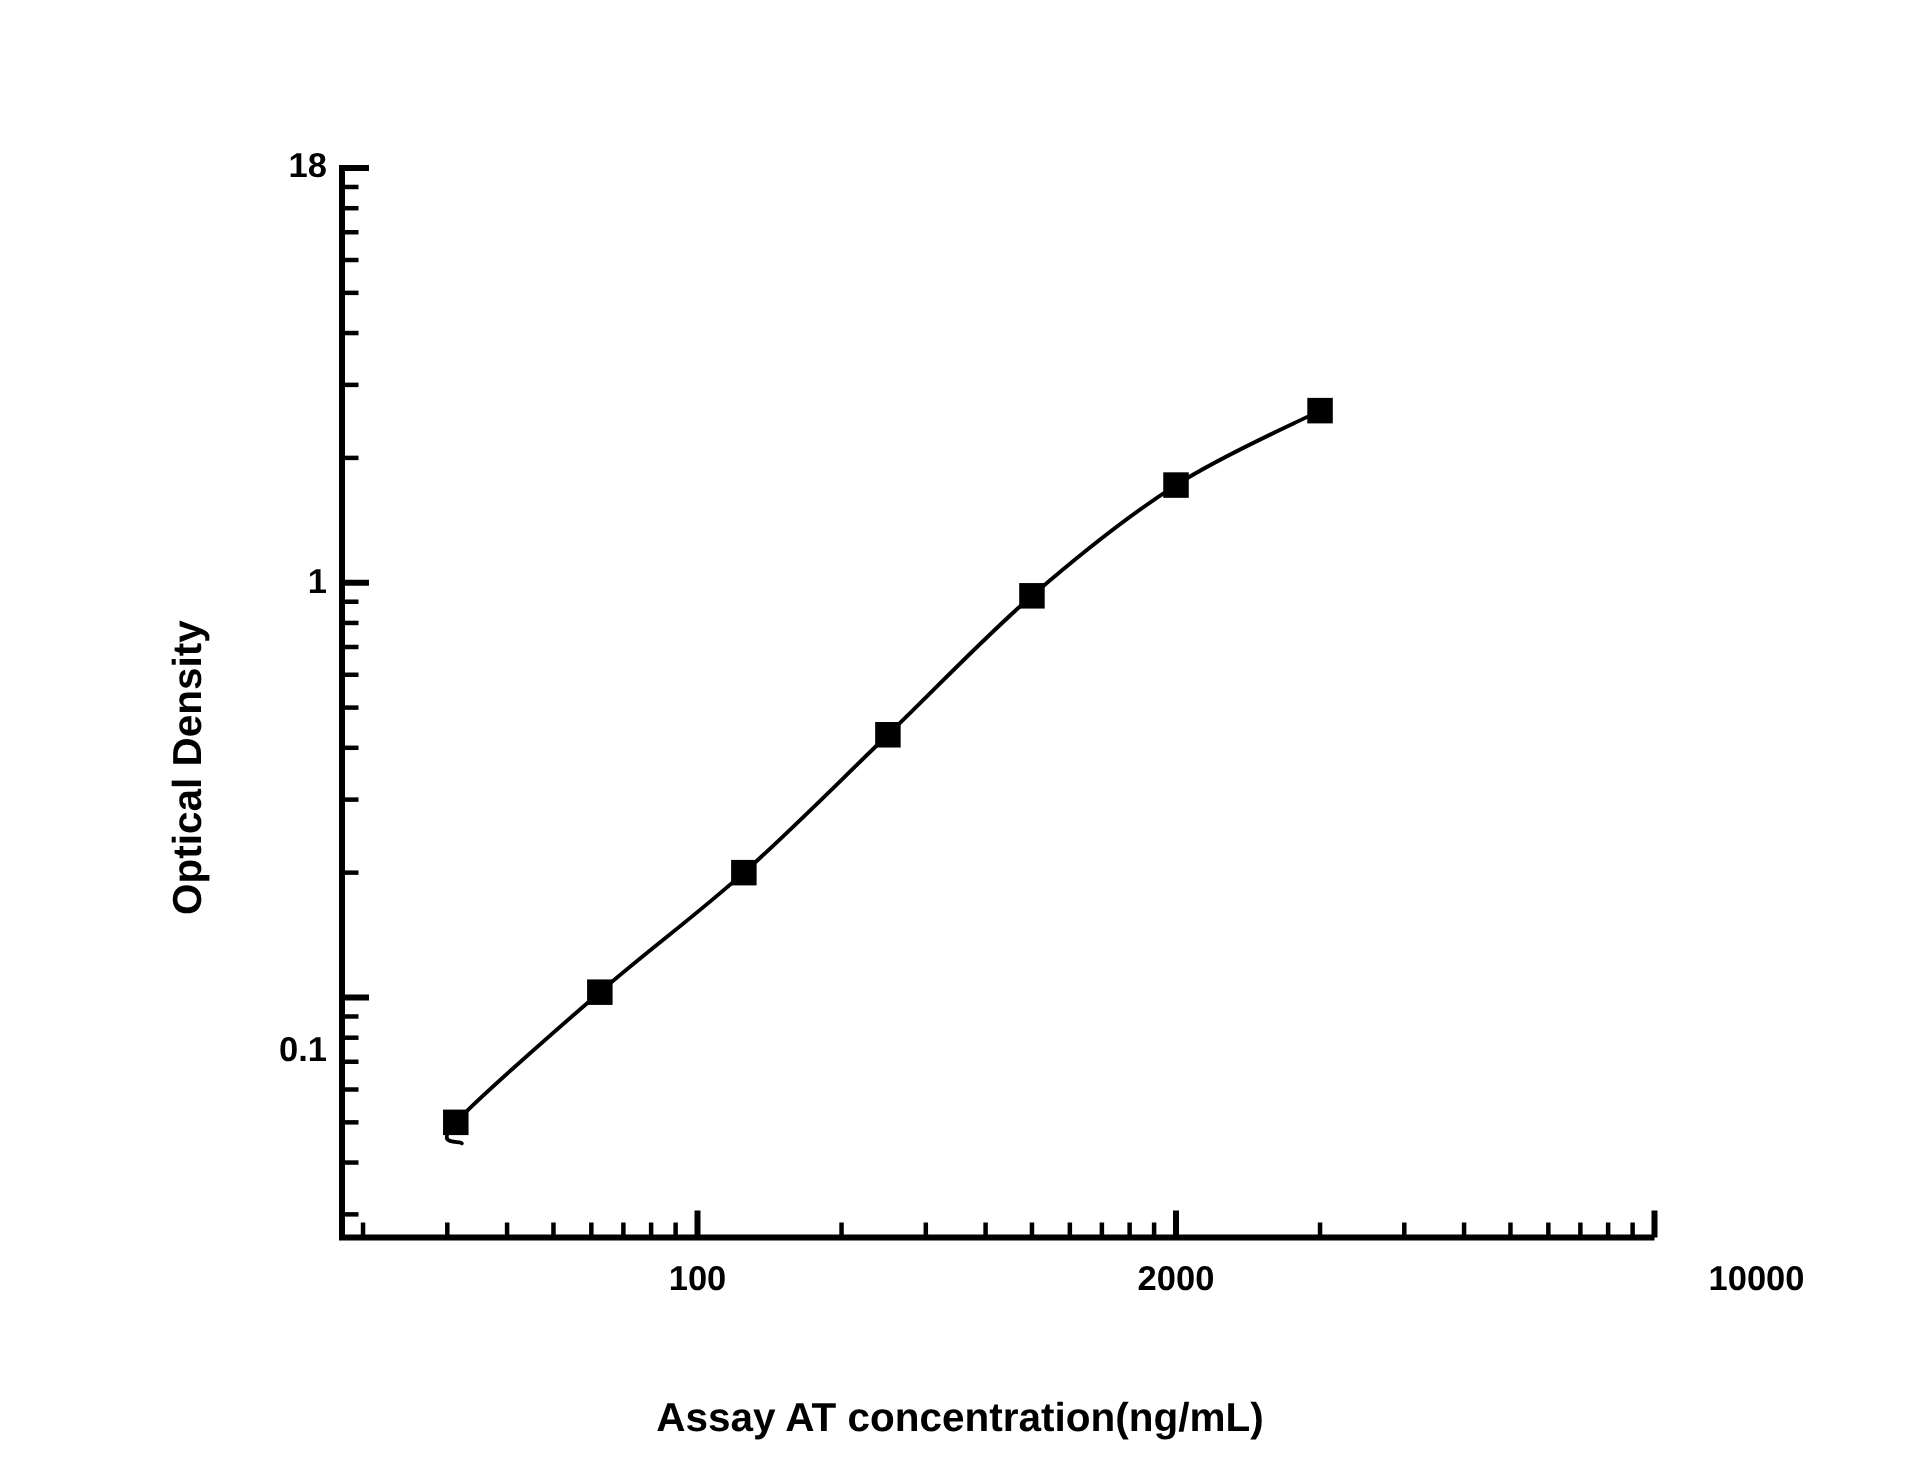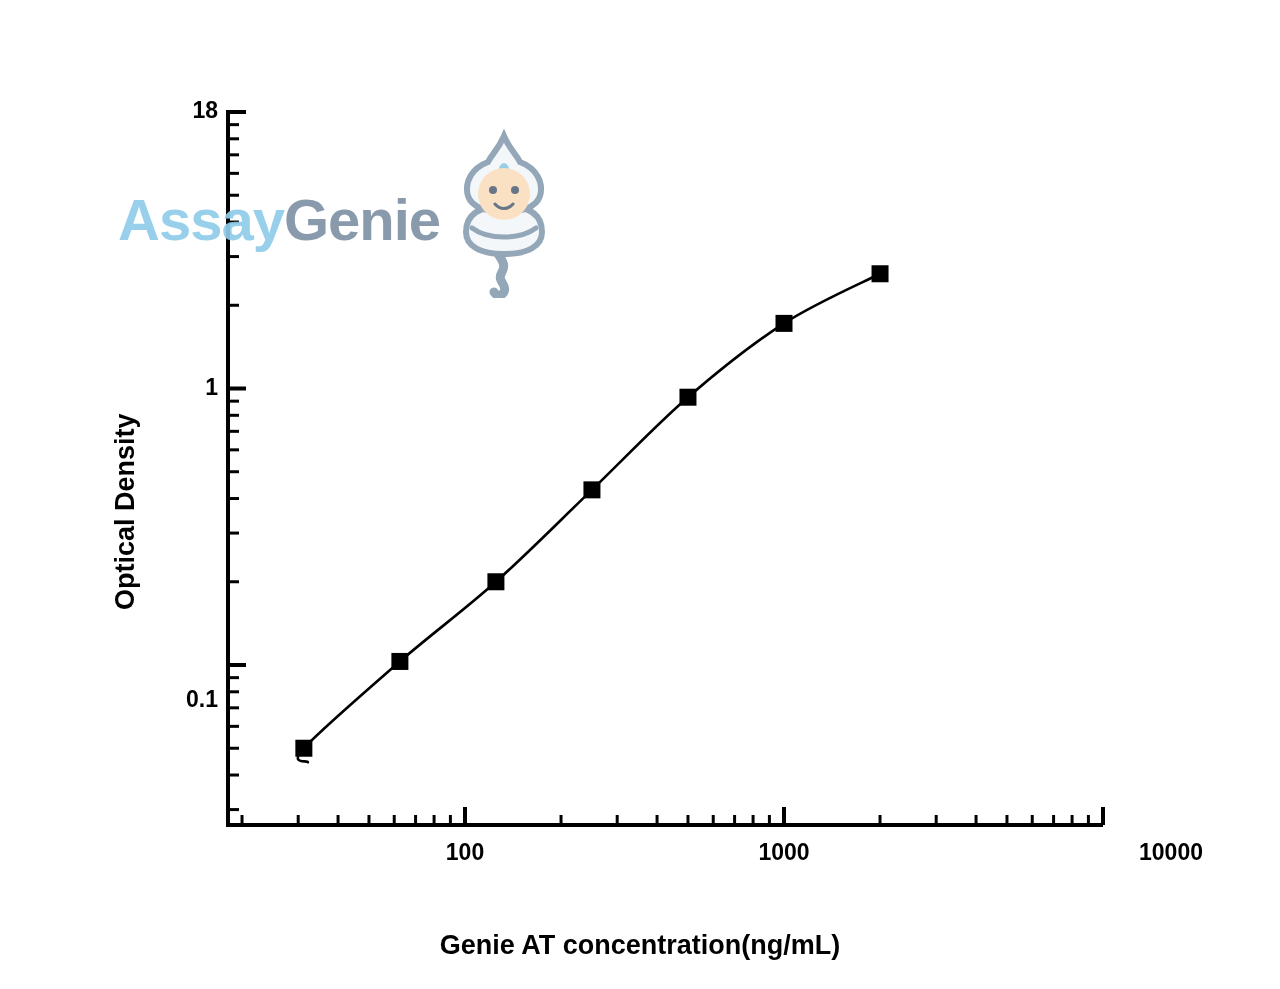--- a/index.html
+++ b/index.html
@@ -160,48 +160,27 @@
         <rect x="487.41" y="573.27" width="17" height="17" fill="#000000"></rect>
         <rect x="583.44" y="481.35" width="17" height="17" fill="#000000"></rect>
         <rect x="679.47" y="388.71" width="17" height="17" fill="#000000"></rect>
         <rect x="775.50" y="314.88" width="17" height="17" fill="#000000"></rect>
         <rect x="871.53" y="265.26" width="17" height="17" fill="#000000"></rect>
       </g>
   </svg>
 
   <div id="x-tick-labels">
       <div class="tick-label" style="top: 839px; left: 0px; width: 200px; text-align: center; transform: translateX(365px);">100</div>
-      <div class="tick-label" style="top: 839px; left: 0px; width: 200px; text-align: center; transform: translateX(684px);">1000</div>
+      <div class="tick-label" style="top: 839px; left: 0px; width: 200px; text-align: center; transform: translateX(684px);">2000</div>
       <div class="tick-label" style="top: 839px; left: 0px; width: 200px; text-align: right; transform: translateX(1003px);">10000</div>
     </div>
   <div id="y-tick-labels">
       <div class="tick-label" style="left: 0px; width: 218px; text-align: right; top: 686px;">0.1</div>
       <div class="tick-label" style="left: 0px; width: 218px; text-align: right; top: 373.5px;">1</div>
       <div class="tick-label" style="left: 0px; width: 218px; text-align: right; top: 97px;">18</div>
     </div>
 
-  <div class="axis-title" id="xaxis-title">Genie AT concentration(ng/mL)</div>
+  <div class="axis-title" id="xaxis-title">Assay AT concentration(ng/mL)</div>
 
   <div class="axis-title" id="yaxis-title" style="transform: translate(110px, 610px) rotate(-90deg);">Optical Density</div>
 
-  <div id="watermark">
-    <div id="wm-text">
-      <span class="wm-assay">Assay</span><span class="wm-genie">Genie</span>
-    </div>
-    <svg id="wm-mascot" viewBox="0 0 112 170" xmlns="http://www.w3.org/2000/svg">
-
-      <path d="M50 108 C 38 124, 62 130, 54 144 C 48 154, 60 156, 56 164 C 54 168, 48 168, 46 164" fill="none" stroke="#8ba0b4" stroke-width="9" stroke-linecap="round"></path>
-
-      <path d="M18 104 C 18 86, 32 78, 56 78 C 80 78, 94 86, 94 104 C 94 118, 80 126, 56 126 C 32 126, 18 118, 18 104 Z" fill="#f4f7fa" stroke="#8ba0b4" stroke-width="6"></path>
-      <path d="M24 100 C 40 112, 72 112, 88 100" fill="none" stroke="#8ba0b4" stroke-width="5" stroke-linecap="round"></path>
-
-      <path d="M56 8 C 50 22, 44 26, 40 34 C 24 40, 16 54, 20 68 C 24 80, 40 84, 56 84 C 72 84, 88 80, 92 68 C 96 54, 88 40, 72 34 C 68 26, 62 22, 56 8 Z" fill="#f4f7fa" stroke="#8ba0b4" stroke-width="6"></path>
-
-      <ellipse cx="56" cy="46" rx="6" ry="11" fill="#8ecae6"></ellipse>
-
-      <ellipse cx="56" cy="66" rx="26" ry="26" fill="#fbdfc0"></ellipse>
-      <circle cx="45" cy="62" r="4" fill="#5a6b7d"></circle>
-      <circle cx="67" cy="62" r="4" fill="#5a6b7d"></circle>
-      <path d="M47 76 C 52 82, 60 82, 65 76" fill="none" stroke="#5a6b7d" stroke-width="3" stroke-linecap="round"></path>
-    </svg>
-  </div>
 
 </div>
 
 </body></html>

